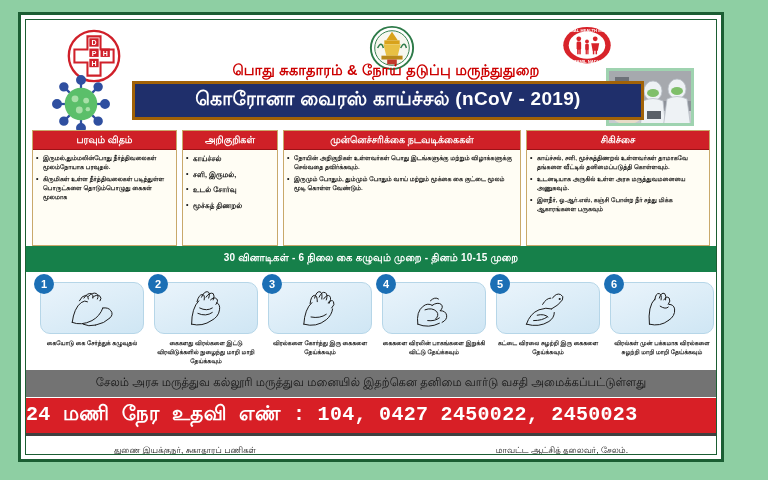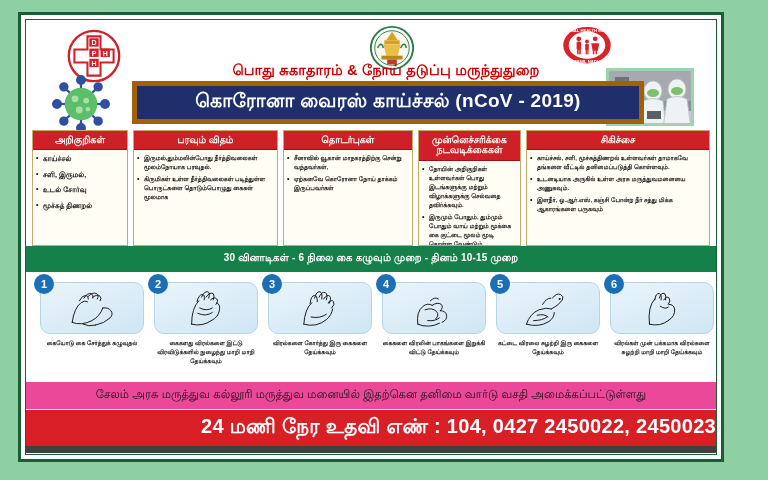--- a/index.html
+++ b/index.html
@@ -59,21 +59,21 @@
     position: absolute; left: 100px; top: 42px; width: 520px;
     text-align: center;
     color: #cc0000;
     font-weight: bold;
     font-size: 14.5px;
     letter-spacing: .2px;
   }
   .title-band {
     position: absolute; left: 106px; top: 61px; width: 512px;
     background: #1f2f6b;
-    border: 5px solid #a16207;
+    border: 3px solid #a16207;
     text-align: center;
     padding: 4px 2px 5px;
   }
   .title-band .title-text {
     color: #ffffff;
     font-weight: bold;
     font-size: 19px;
     letter-spacing: .3px;
     white-space: nowrap;
   }
@@ -186,29 +186,29 @@
     font-weight: bold;
     width: 112px;
   }
 
   
   .isolation-line {
     text-align: center;
     font-size: 11.5px;
     color: #111111;
     padding: 6px 8px 7px;
-    background: #ec4899;
-    margin-top: 12px;
+    background: #737373;
   }
   .helpline {
     background: #d81f26;
     border-top: 1px solid #ffffff;
-    border-bottom: 7px solid #404040;
-    text-align: right;
+    border-bottom: 3px solid #404040;
+    text-align: left;
     padding: 5px 0 6px;
+    font-family: Liberation Mono, monospace;
   }
   .helpline-text {
     color: #ffffff;
     font-weight: bold;
     font-size: 20px;
     letter-spacing: .3px;
   }
   .footer-sign {
     display: flex;
     justify-content: space-between;
@@ -326,51 +326,42 @@
 
     <div class="dept-line">பொது சுகாதாரம் &amp; நோய் தடுப்பு மருந்துதுறை</div>
 
     <div class="title-band">
       <div class="title-text">கொரோனா வைரஸ் காய்ச்சல் (nCoV - 2019)</div>
     </div>
   </div>
 
   <div class="info-row">
 
+    <div class="info-box w2">
+      <div class="info-head">பரவும் விதம்</div>
+      <div class="info-body">
+        <ul>
+          <li>இருமல்,தும்மலின்போது நீர்த்திவலைகள் மூலம்நோயாக பரவுதல்.</li>
+          <li>கிருமிகள் உள்ள நீர்த்திவலைகள் படிந்துள்ள பொருட்களை தொடும்பொழுது கைகள் மூலமாக</li>
+        </ul>
+      </div>
+    </div>
+
     <div class="info-box w1">
       <div class="info-head">அறிகுறிகள்</div>
       <div class="info-body">
         <ul>
           <li>காய்ச்சல்</li>
           <li>சளி, இருமல்,</li>
           <li>உடல் சோர்வு</li>
           <li>மூச்சுத் திணறல்</li>
         </ul>
       </div>
     </div>
 
-    <div class="info-box w2">
-      <div class="info-head">பரவும் விதம்</div>
-      <div class="info-body">
-        <ul>
-          <li>இருமல்,தும்மலின்போது நீர்த்திவலைகள் மூலம்நோயாக பரவுதல்.</li>
-          <li>கிருமிகள் உள்ள நீர்த்திவலைகள் படிந்துள்ள பொருட்களை தொடும்பொழுது கைகள் மூலமாக</li>
-        </ul>
-      </div>
-    </div>
-
-    <div class="info-box w3">
-      <div class="info-head">தொடர்புகள்</div>
-      <div class="info-body">
-        <ul>
-          <li>சீனாவில் வூகான் மாநகரத்திற்கு சென்று வந்தவர்கள்,</li>
-          <li>ஏற்கனவே கொரோனா நோய் தாக்கம் இருப்பவர்கள்</li>
-        </ul>
-      </div>
-    </div>
 
     <div class="info-box w5">
       <div class="info-head">முன்னெச்சரிக்கை நடவடிக்கைகள்</div>
       <div class="info-body">
         <ul>
           <li>நோயின் அறிகுறிகள் உள்ளவர்கள் பொது இடங்களுக்கு மற்றும் விழாக்களுக்கு செல்வதை தவிர்க்கவும்.</li>
           <li>இருமும் போதும், தும்மும் போதும் வாய் மற்றும் மூக்கை கை குட்டை மூலம் மூடி கொள்ள வேண்டும்.</li>
         </ul>
       </div>
     </div>

